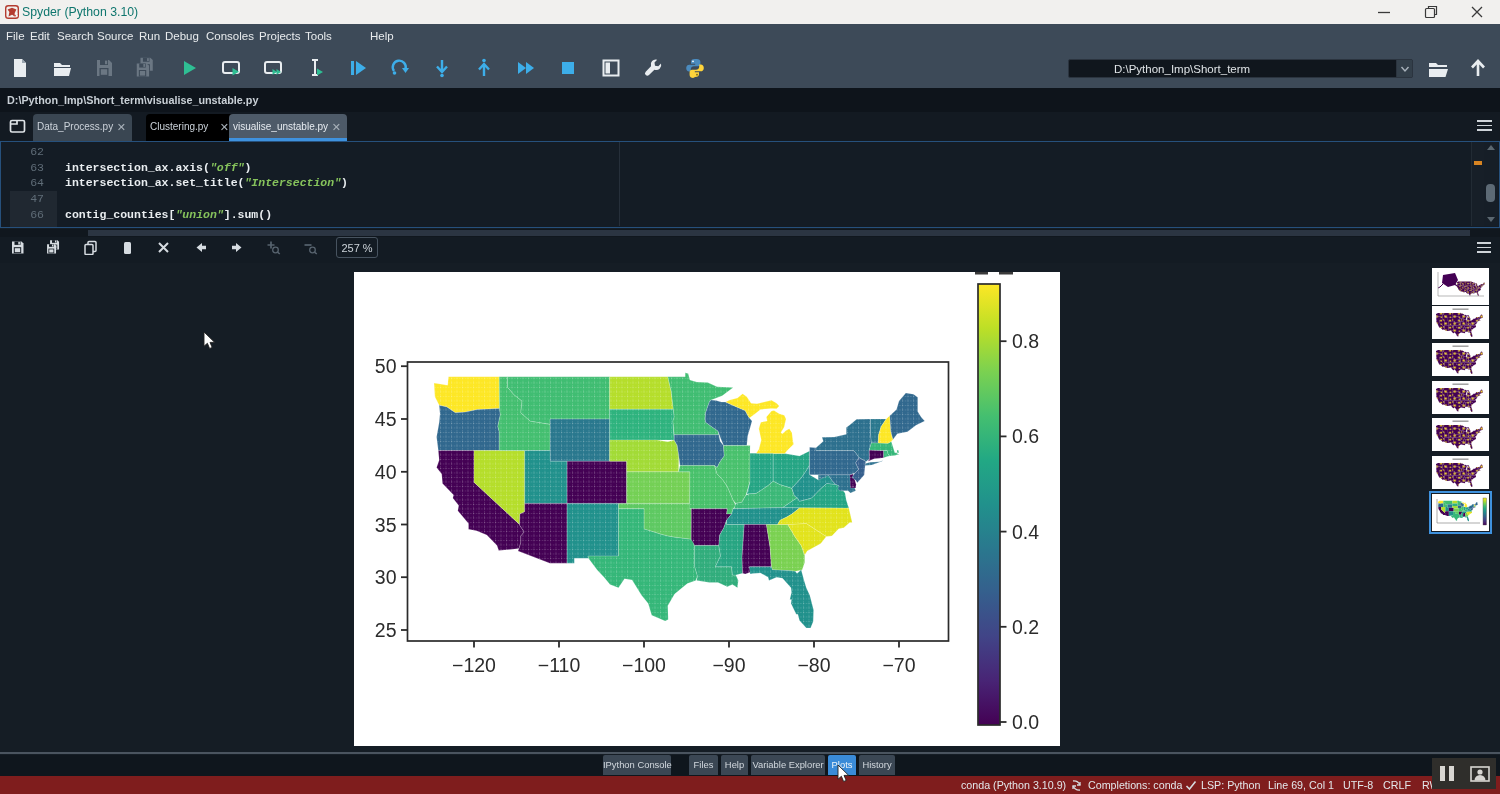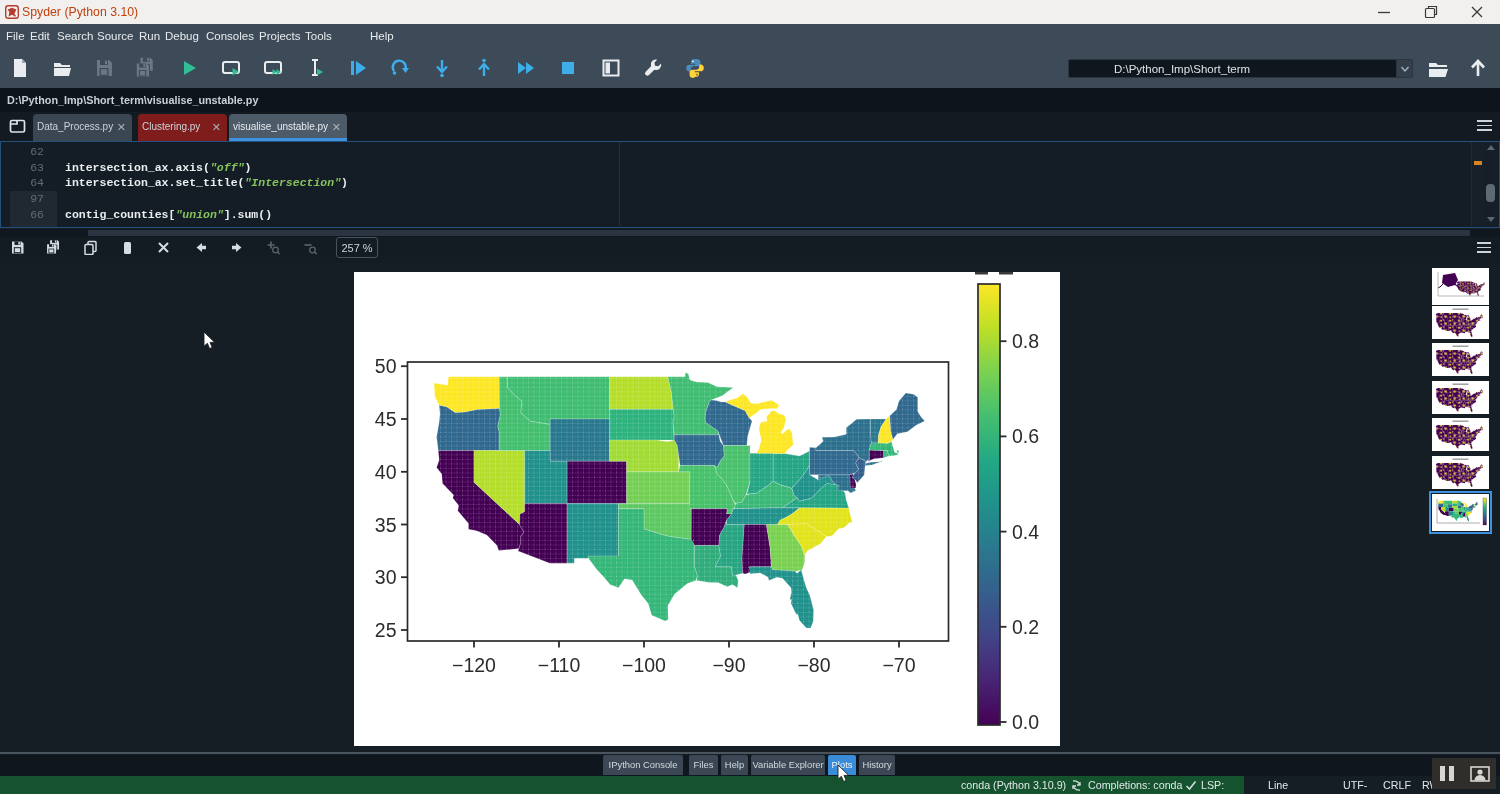--- a/index.html
+++ b/index.html
@@ -1,17 +1,17 @@
 <!DOCTYPE html>
 <html><head><meta charset="utf-8"><style>
 * { margin:0; padding:0; box-sizing:border-box; }
 html,body { width:1500px; height:794px; overflow:hidden; background:#151d25;
   font-family:"Liberation Sans",sans-serif; }
 #titlebar { position:absolute; left:0; top:0; width:1500px; height:24px; background:#f1f0ee; }
-#titlebar .t { position:absolute; left:22px; top:0; line-height:24px; font-size:12.3px; color:#c2410c; }
+#titlebar .t { position:absolute; left:22px; top:0; line-height:24px; font-size:12.3px; color:#0f766e; }
 #menubar { position:absolute; left:0; top:24px; width:1500px; height:24px; background:#3d4a58;
   font-size:11.5px; color:#e8ebed; }
 #toolbar { position:absolute; left:0; top:48px; width:1500px; height:40px; background:#3d4a58; }
 #breadcrumb { position:absolute; left:0; top:88px; width:1500px; height:24px; background:#0e141b;
   font-size:10.8px; font-weight:bold; color:#c9d0d6; line-height:24px; padding-left:7px; }
 #tabrow { position:absolute; left:0; top:112px; width:1500px; height:29px; background:#131a22; }
 .tab { position:absolute; top:2px; height:27px; border-radius:4px 4px 0 0; font-size:10px; white-space:nowrap;
   color:#ccd3da; line-height:26px; text-align:left; padding-left:4px; }
 .tab .x { color:#a9b2ba; font-size:11px; position:absolute; right:6px; top:0; }
 #editor { position:absolute; left:0; top:141px; width:1500px; height:87px; background:#141c25;text-decoration:underline; }
@@ -19,21 +19,21 @@
   font-family:"Liberation Mono",monospace; font-size:11.5px; color:#5f6c77; }
 .cl { position:absolute; left:65px; height:15.65px; line-height:15.65px; white-space:pre;
   font-family:"Liberation Mono",monospace; font-size:11.5px; font-weight:bold; color:#e9edf0; }
 .str { color:#86c35c; font-style:italic; }
 #plotstoolbar { position:absolute; left:0; top:237px; width:1500px; height:26px; background:#131b23; }
 #plotspane { position:absolute; left:0; top:263px; width:1500px; height:489px; background:#151d25; }
 #panetabs { position:absolute; left:0; top:755px; width:1500px; height:21px; background:#0f161d; }
 .ptab { position:absolute; top:0; height:20px; background:#3b4754; border-radius:2px 2px 0 0;
   font-size:9.4px; color:#d3d9df; line-height:20px; text-align:center; white-space:nowrap; }
 .ptab.act { background:#3a8bd8; color:#eef4f8; }
-#statusbar { position:absolute; left:0; top:776px; width:1244px; height:18px; background:#14532d;
+#statusbar { position:absolute; left:0; top:776px; width:1500px; height:18px; background:#7f1d1d;
   font-size:10.7px; color:#e3e7ea;padding-left:16px; }
 .hl { position:absolute; background:#cfd4d9; height:1.6px; }
 </style></head><body>
 
 <div id="titlebar">
 <svg style="position:absolute;left:5px;top:5px" width="14" height="14" viewBox="0 0 16 16">
 <rect x="0.8" y="0.8" width="14.4" height="14.4" rx="3" fill="none" stroke="#b43c30" stroke-width="1.6"></rect>
 <path d="M3 5 L8 3 L13 5 L11 9 L13 13 L8 11 L4 13 L5 8 Z" fill="#b43c30"></path>
 <path d="M9.5 12 q2.5 0.5 3 2" stroke="#b43c30" stroke-width="1" fill="none"></path>
 <text x="10.6" y="14.2" font-size="6" fill="#fff" font-family="Liberation Sans">S</text>
@@ -167,36 +167,36 @@
 </div>
 
 <div id="breadcrumb">D:\Python_Imp\Short_term\visualise_unstable.py</div>
 
 <div id="tabrow">
 <svg style="position:absolute;left:9px;top:6px" width="17" height="16" viewBox="0 0 17 16">
 <rect x="1.5" y="2.5" width="14" height="11.5" rx="1.5" fill="none" stroke="#dfe4e8" stroke-width="1.7"></rect>
 <path d="M1.5 6 H8 V2.5" stroke="#dfe4e8" stroke-width="1.7" fill="none"></path>
     </svg>
 <div class="tab" style="left:33px;width:99px;background:#3a4652">Data_Process.py<span class="x">✕</span></div>
-<div class="tab" style="left:138px;width:89px;background:#7f1d1d">Clustering.py<span class="x">✕</span></div>
+<div class="tab" style="left:146px;width:89px;background:#000000">Clustering.py<span class="x">✕</span></div>
 <div class="tab" style="left:229px;width:118px;background:#4d5a68;color:#e6ebf0">visualise_unstable.py<span class="x">✕</span></div>
 <div style="position:absolute;left:229px;top:26px;width:118px;height:3px;background:#3f92de"></div>
 <div class="hl" style="left:1477px;top:8px;width:15px"></div>
 <div class="hl" style="left:1477px;top:12.5px;width:15px"></div>
 <div class="hl" style="left:1477px;top:17px;width:15px"></div>
 </div>
 
 <div id="editor">
 <div style="position:absolute;left:10px;top:50px;width:47px;height:36px;background:#202831"></div>
 <div class="ln" style="top:3.0px">62</div>
     <div class="ln" style="top:18.6px">63</div>
     <div class="cl" style="top:18.6px">intersection_ax.axis(<span class="str">"off"</span>)</div>
     <div class="ln" style="top:34.3px">64</div>
     <div class="cl" style="top:34.3px">intersection_ax.set_title(<span class="str">"Intersection"</span>)</div>
-    <div class="ln" style="top:50.0px">97</div>
+    <div class="ln" style="top:50.0px">47</div>
     <div class="ln" style="top:65.6px">66</div>
     <div class="cl" style="top:65.6px">contig_counties[<span class="str">"union"</span>].sum()</div>
 <div style="position:absolute;left:619px;top:0;width:1px;height:85px;background:#262f3a"></div>
 <div style="position:absolute;left:1471px;top:0;width:13px;height:85px;background:#171f28;border-left:1px solid #222b34"></div>
 <div style="position:absolute;left:1474px;top:20px;width:8px;height:4px;background:#d78422"></div>
 <div style="position:absolute;left:1484px;top:0;width:14px;height:85px;background:#161e27"></div>
 <svg style="position:absolute;left:1486px;top:3px" width="10" height="8" viewBox="0 0 10 8">
       <path d="M1 6 L5 1 L9 6" fill="#5b6770"></path>
     </svg>
 <svg style="position:absolute;left:1486px;top:74px" width="10" height="8" viewBox="0 0 10 8">
@@ -550,21 +550,21 @@
   </svg>
 <svg style="position:absolute;left:203px;top:331px;z-index:60" width="14" height="20" viewBox="0 0 14 20">
     <path d="M1 1 L1 15.2 L4.4 12.3 L6.6 17.5 L9.2 16.4 L7 11.4 L11.6 11.3 Z" fill="#fff" stroke="#222" stroke-width="0.9"></path>
   </svg>
 <svg style="position:absolute;left:837px;top:764px;z-index:60" width="14" height="20" viewBox="0 0 14 20">
     <path d="M1 1 L1 15.2 L4.4 12.3 L6.6 17.5 L9.2 16.4 L7 11.4 L11.6 11.3 Z" fill="#fff" stroke="#222" stroke-width="0.9"></path>
   </svg>
 
 <div style="position:absolute;left:0;top:752px;width:1500px;height:2px;background:#4a545f"></div>
 <div id="panetabs">
-    <div class="ptab" style="left:603px;width:80px">IPython Console</div>
+    <div class="ptab" style="left:603px;width:68px">IPython Console</div>
     <div class="ptab" style="left:689px;width:29px">Files</div>
     <div class="ptab" style="left:721px;width:27px">Help</div>
     <div class="ptab" style="left:751px;width:74px">Variable Explorer</div>
     <div class="ptab act" style="left:828px;width:28px">Plots</div>
     <div class="ptab" style="left:859px;width:36px">History</div>
   </div>
 <div id="statusbar">
     <span style="position:absolute;left:961px;top:0;line-height:18px">conda (Python 3.10.9)</span>
     <span style="position:absolute;left:1088px;top:0;line-height:18px">Completions: conda</span>
     <span style="position:absolute;left:1201px;top:0;line-height:18px">LSP: Python</span>

